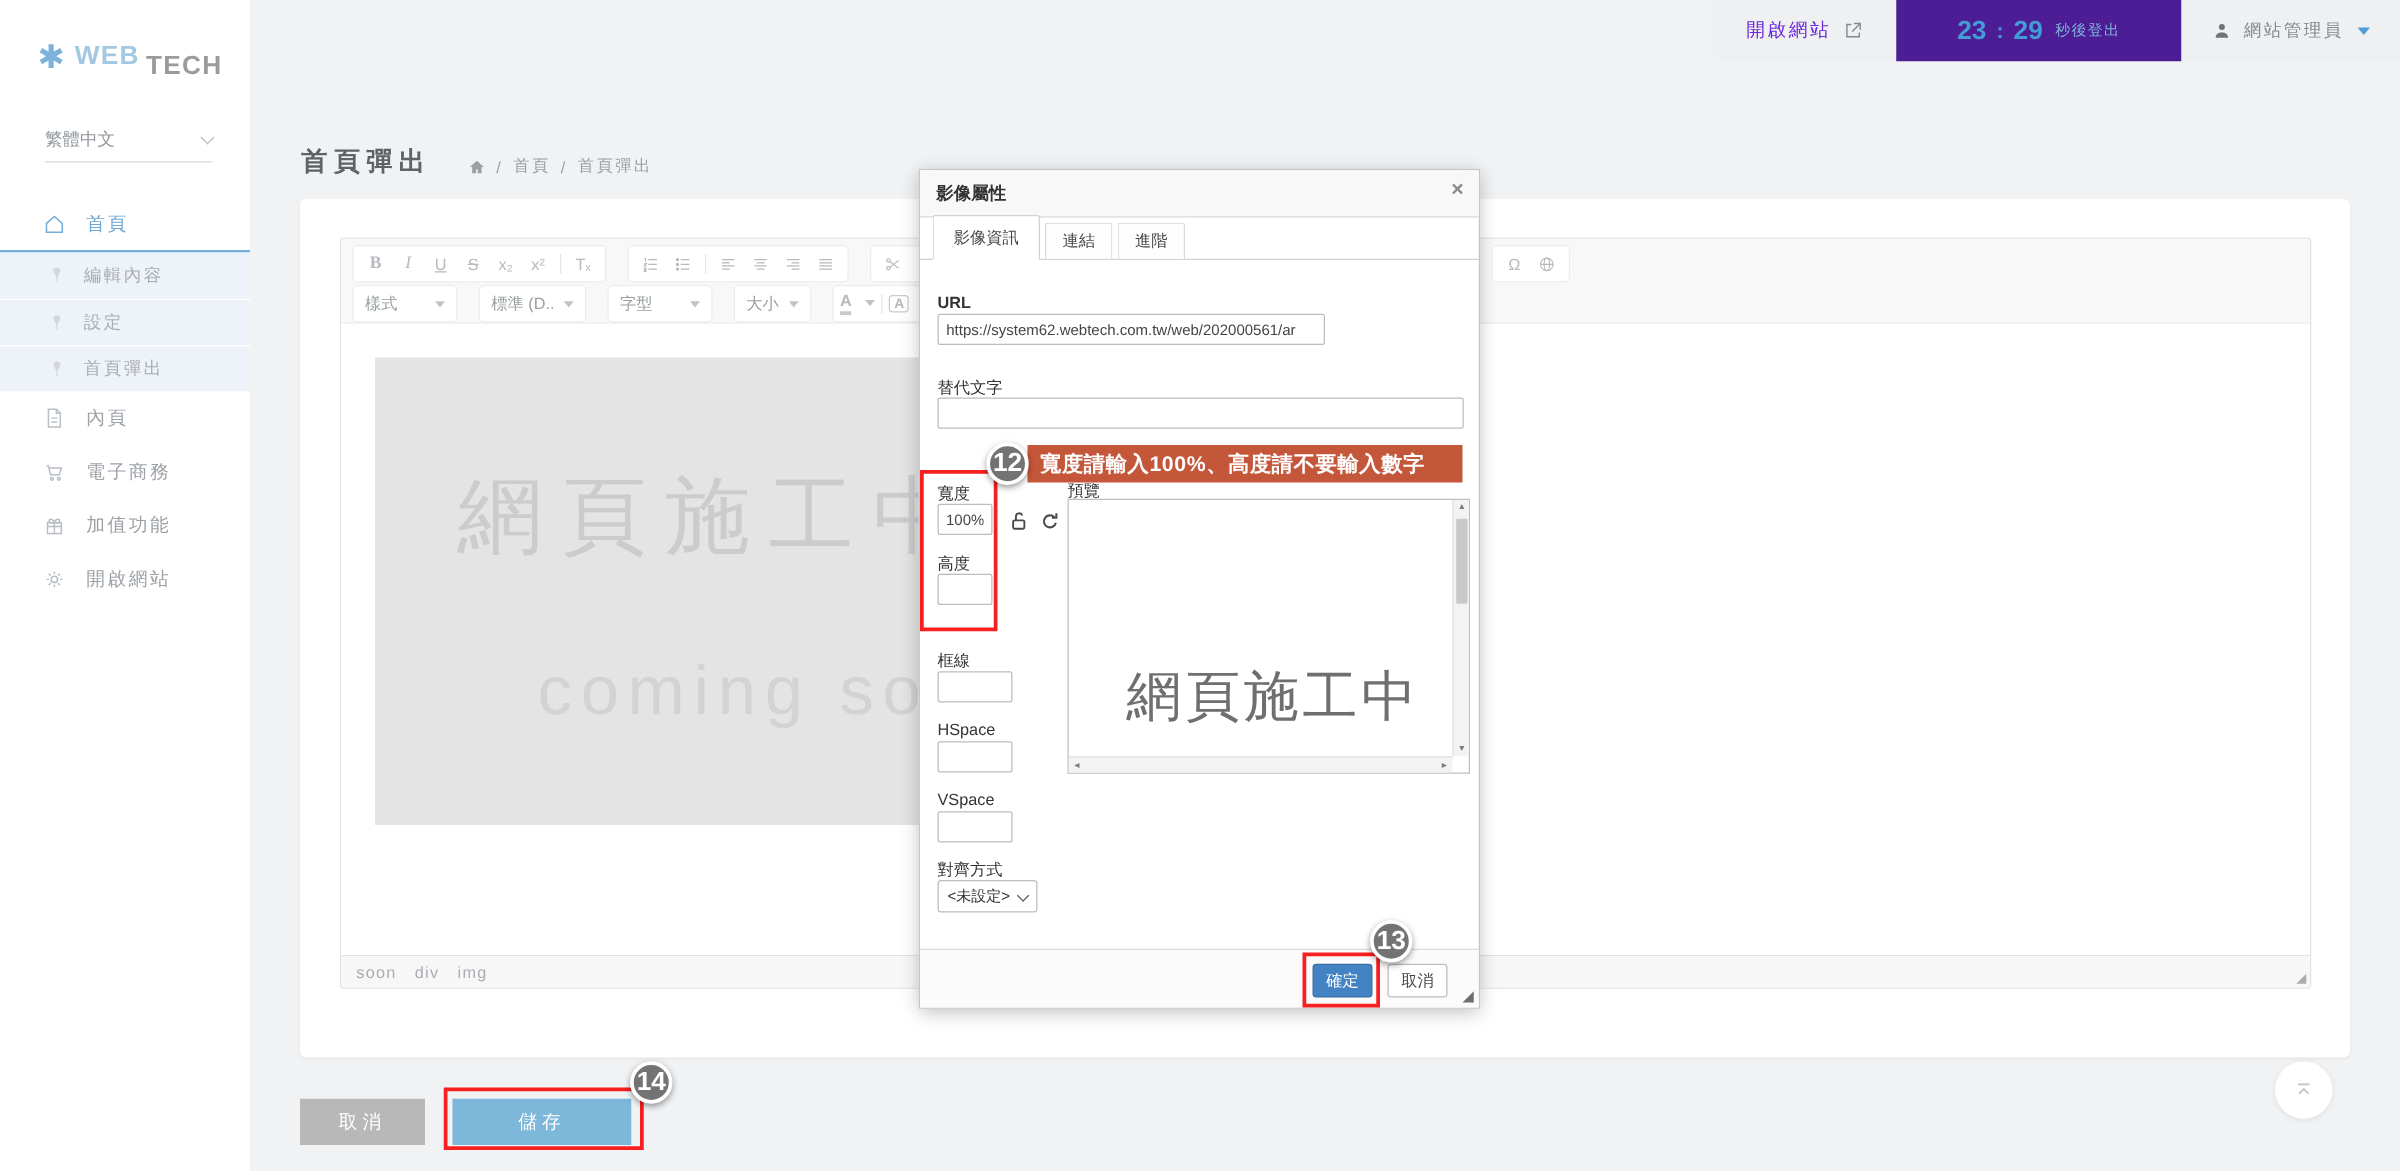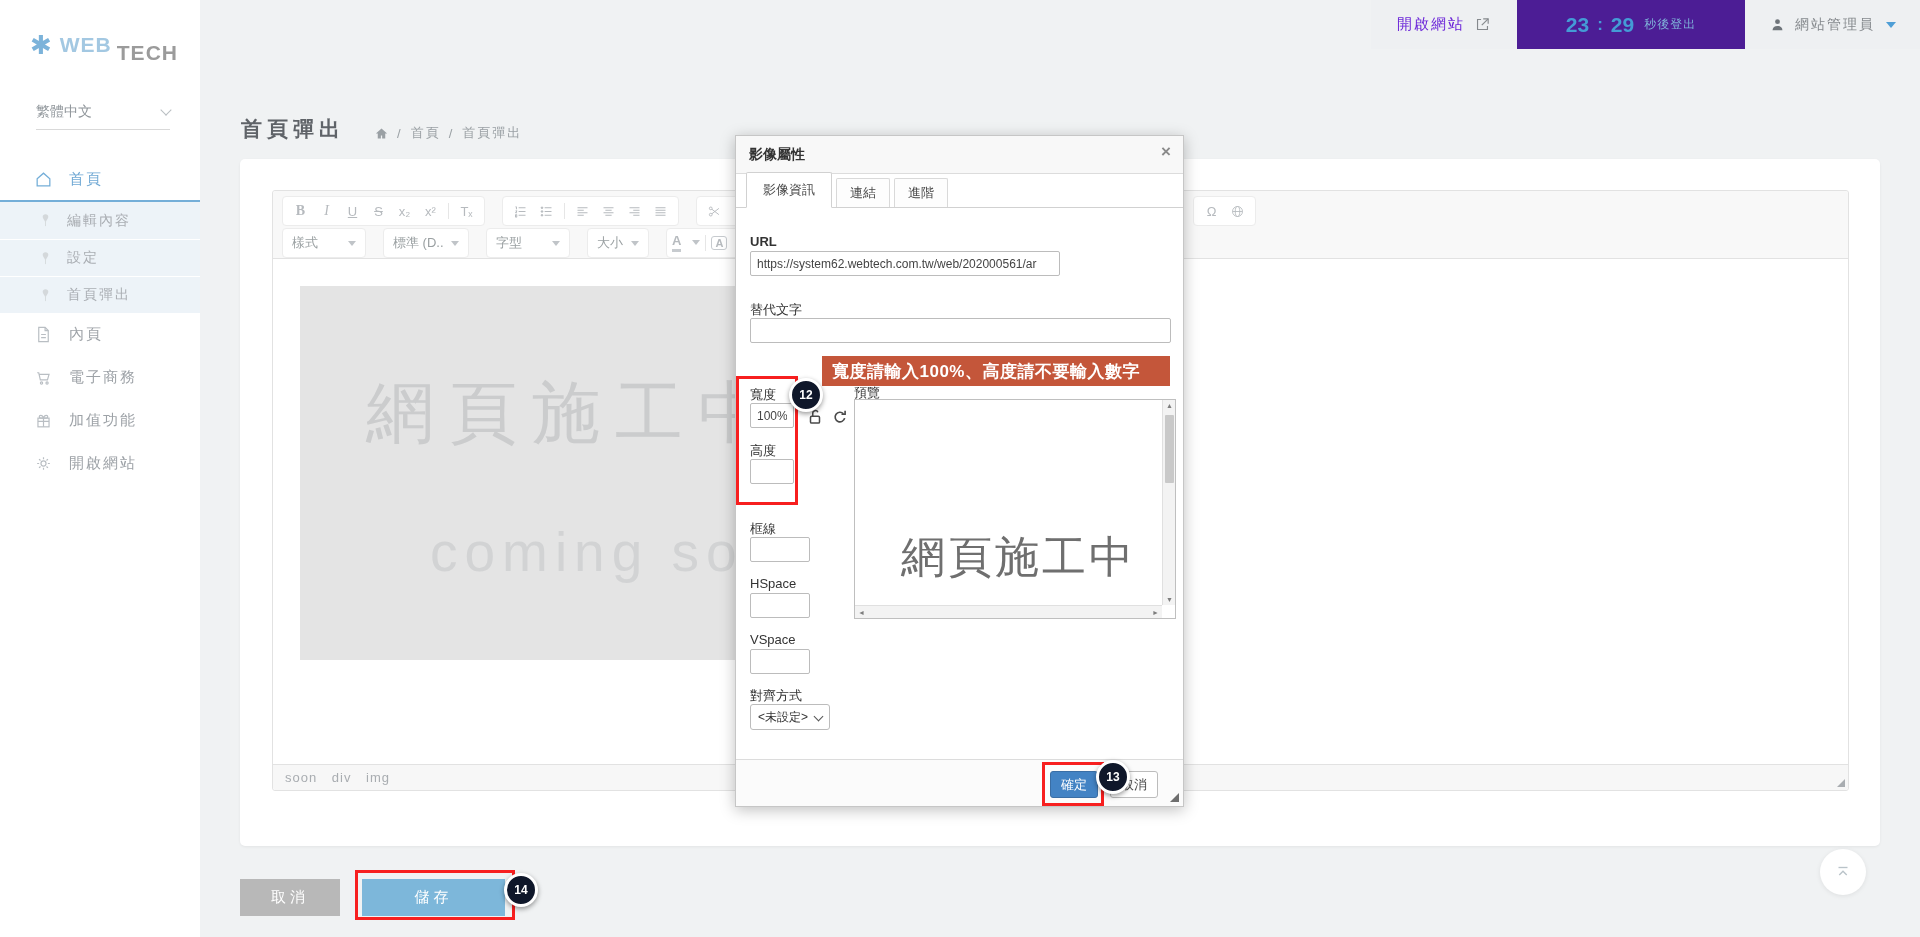--- a/index.html
+++ b/index.html
@@ -100,21 +100,21 @@
   .sarrow { position:absolute; font-size:7px; color:#7d7d7d; }
   .hscroll { position:absolute; left:0; right:13px; bottom:0; height:13px; background:#f3f3f3; border-top:1px solid #e0e0e0; }
   .m-footer { position:absolute; left:0; right:0; bottom:0; height:47px; border-top:1px solid #dcdcdc; background:#fbfbfb; }
   .m-ok { position:absolute; left:314px; top:11px; width:48px; height:27px; background:#4383c4; border:1px solid #3a6ea5; border-radius:3px; color:#fff; font-size:13px; cursor:pointer; }
   .m-cancel { position:absolute; left:374px; top:11px; width:48px; height:27px; background:#fff; border:1px solid #bcbcbc; border-radius:3px; color:#484848; font-size:13px; cursor:pointer; }
   .m-resize { position:absolute; right:4px; bottom:4px; width:0; height:0; border-left:9px solid transparent; border-bottom:9px solid #6e6e6e; cursor:nwse-resize; }
 
   
   .red-rect { position:absolute; border:3px solid #f71f1f; z-index:20; pointer-events:none; }
   #note-bar { position:absolute; left:822px; top:356px; width:348px; height:30px; background:#c4563a; color:#fff; font-size:17px; font-weight:bold; display:flex; align-items:center; padding-left:10px; z-index:21; letter-spacing:0.5px; }
-  .callout { position:absolute; width:34px; height:34px; border-radius:50%; background:#0f172a; border:3px solid #fff; box-shadow:0 2px 5px rgba(0,0,0,.4); color:#fff; font-size:12px; font-weight:bold; display:flex; align-items:center; justify-content:center; z-index:22;margin-top:24px; }
+  .callout { position:absolute; width:34px; height:34px; border-radius:50%; background:#737373; border:3px solid #fff; box-shadow:0 2px 5px rgba(0,0,0,.4); color:#fff; font-size:21px; font-weight:bold; display:flex; align-items:center; justify-content:center; z-index:22; }
 
   
   #scrolltop { position:absolute; left:1820px; top:849px; width:46px; height:46px; border-radius:50%; background:#fff; box-shadow:0 1px 5px rgba(0,0,0,.08); display:flex; align-items:center; justify-content:center; cursor:pointer; z-index:5; }
   #scrolltop svg { width:18px; height:18px; color:#b9c3c9; }
 </style>
 </head>
 <body>
 
 <aside id="sidebar">
   <div class="logo">

